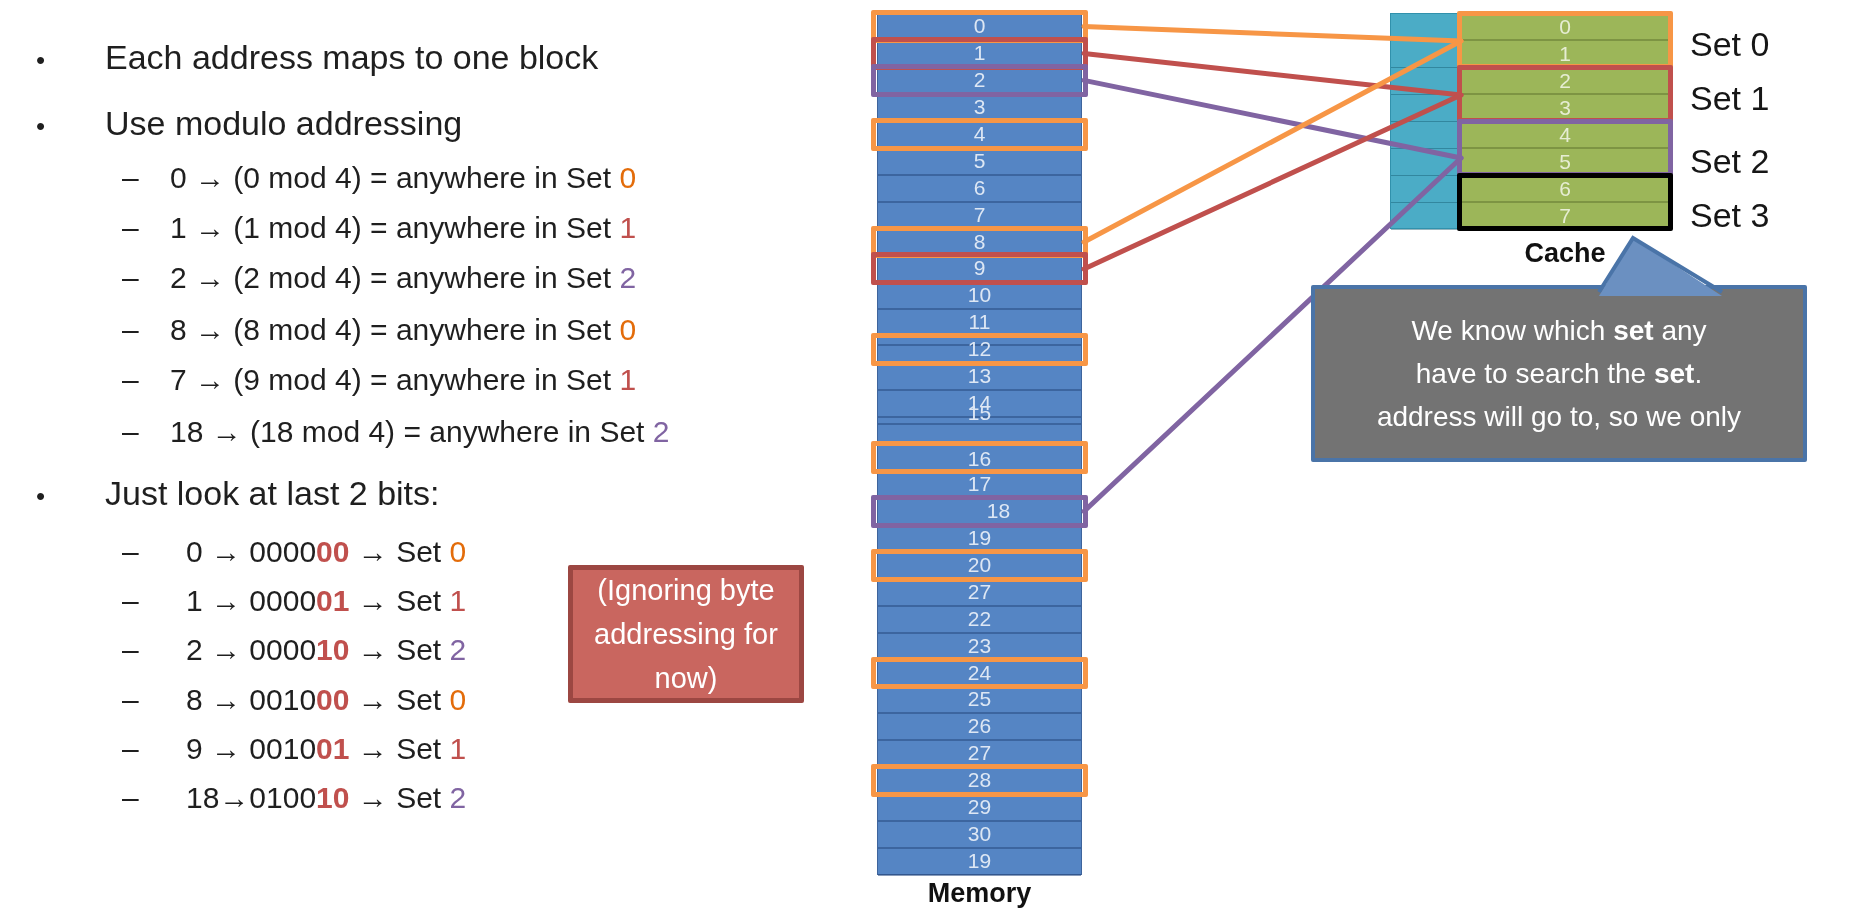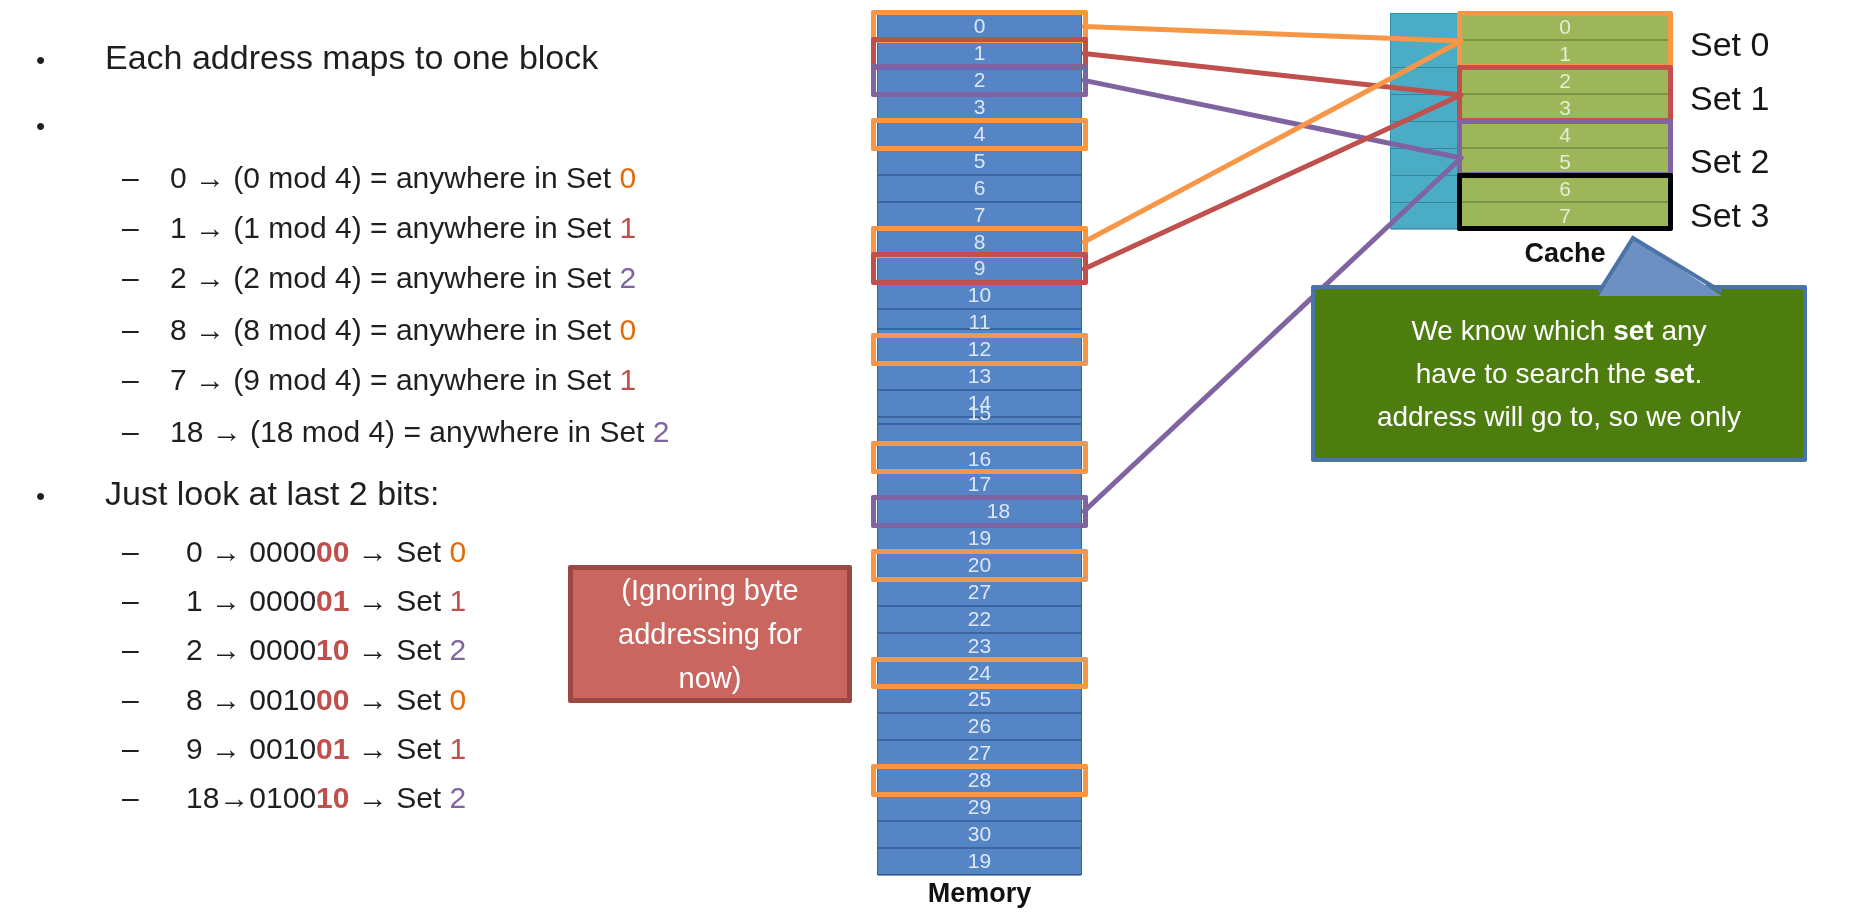--- a/index.html
+++ b/index.html
@@ -27,39 +27,40 @@
   #cacheCol{position:absolute;z-index:2;box-sizing:border-box;}
   .cache-row{position:absolute;left:0;width:100%;box-sizing:border-box;
              border-bottom:2px solid rgba(100,120,50,.55);
              color:#E6EDD3;font-size:21px;text-align:center;}
   .set-border{position:absolute;z-index:5;box-sizing:border-box;border-radius:2px;}
   .set-label{position:absolute;z-index:6;font-size:34px;color:#161616;white-space:nowrap;}
   
   #mapLines{position:absolute;left:0;top:0;z-index:4;pointer-events:none;}
   #bubbleTail{position:absolute;left:0;top:0;z-index:8;pointer-events:none;}
   
-  #redBox{position:absolute;left:568px;top:565px;width:284px;height:138px;z-index:6;
+  #redBox{position:absolute;left:568px;top:565px;width:236px;height:138px;z-index:6;
           box-sizing:border-box;display:flex;flex-direction:column;justify-content:center;
           text-align:center;color:#fff;font-size:29px;line-height:44px;border-radius:2px;}
   #bubble{position:absolute;left:1311px;top:285px;width:496px;height:177px;z-index:7;
           box-sizing:border-box;display:flex;flex-direction:column;justify-content:center;
           text-align:center;color:#fff;font-size:28px;line-height:43px;border-radius:2px;}
 </style>
 </head>
 <body>
 
 <div class="slide">
 
   <div>
     <div class="lp-line lp-main" style="top:36px">
       <span class="bchar">•</span>
       <span>Each address maps to one block</span>
     </div>
     <div class="lp-line lp-main" style="top:102px">
       <span class="bchar">•</span>
+      <span>Use modulo addressing</span>
     </div>
     <div id="moduloList">
         <div class="lp-line lp-sub modulo" style="top: 159px;"><span class="dchar">–</span><span>0 → (0 mod 4) = anywhere in Set </span><span style="color: rgb(227, 108, 10);">0</span></div>
         <div class="lp-line lp-sub modulo" style="top: 209px;"><span class="dchar">–</span><span>1 → (1 mod 4) = anywhere in Set </span><span style="color: rgb(192, 80, 77);">1</span></div>
         <div class="lp-line lp-sub modulo" style="top: 259px;"><span class="dchar">–</span><span>2 → (2 mod 4) = anywhere in Set </span><span style="color: rgb(128, 100, 162);">2</span></div>
         <div class="lp-line lp-sub modulo" style="top: 311px;"><span class="dchar">–</span><span>8 → (8 mod 4) = anywhere in Set </span><span style="color: rgb(227, 108, 10);">0</span></div>
         <div class="lp-line lp-sub modulo" style="top: 361px;"><span class="dchar">–</span><span>7 → (9 mod 4) = anywhere in Set </span><span style="color: rgb(192, 80, 77);">1</span></div>
         <div class="lp-line lp-sub modulo" style="top: 413px;"><span class="dchar">–</span><span>18 → (18 mod 4) = anywhere in Set </span><span style="color: rgb(128, 100, 162);">2</span></div>
       </div>
     <div class="lp-line lp-main" style="top:472px">
@@ -87,21 +88,21 @@
       <div class="mem-row" style="top: 26.9375px; height: 26.9375px; line-height: 24.9375px;">1</div>
       <div class="mem-row" style="top: 53.875px; height: 26.9375px; line-height: 24.9375px;">2</div>
       <div class="mem-row" style="top: 80.8125px; height: 26.9375px; line-height: 24.9375px;">3</div>
       <div class="mem-row" style="top: 107.75px; height: 26.9375px; line-height: 24.9375px;">4</div>
       <div class="mem-row" style="top: 134.688px; height: 26.9375px; line-height: 24.9375px;">5</div>
       <div class="mem-row" style="top: 161.625px; height: 26.9375px; line-height: 24.9375px;">6</div>
       <div class="mem-row" style="top: 188.562px; height: 26.9375px; line-height: 24.9375px;">7</div>
       <div class="mem-row" style="top: 215.5px; height: 26.9375px; line-height: 24.9375px;">8</div>
       <div class="mem-row" style="top: 242.438px; height: 26.9375px; line-height: 24.9375px;">9</div>
       <div class="mem-row" style="top: 269.375px; height: 26.9375px; line-height: 24.9375px;">10</div>
-      <div class="mem-row" style="top: 296.312px; height: 20px; line-height: 24.9375px;">11</div>
+      <div class="mem-row" style="top: 296.312px; height: 36px; line-height: 24.9375px;">11</div>
       <div class="mem-row" style="top: 323.25px; height: 26.9375px; line-height: 24.9375px;">12</div>
       <div class="mem-row" style="top: 350.188px; height: 26.9375px; line-height: 24.9375px;">13</div>
       <div class="mem-row" style="top: 377.125px; height: 26.9375px; line-height: 24.9375px;">14</div>
       <div class="mem-row" style="top: 387px; height: 24px; line-height: 24.9375px;">15</div>
       <div class="mem-row" style="top: 433px; height: 26.9375px; line-height: 24.9375px;">16</div>
       <div class="mem-row" style="top: 457.938px; height: 26.9375px; line-height: 24.9375px;">17</div>
       <div class="mem-row" style="top: 484.875px; height: 26.9375px; line-height: 24.9375px; padding-left: 38px;">18</div>
       <div class="mem-row" style="top: 511.812px; height: 26.9375px; line-height: 24.9375px;">19</div>
       <div class="mem-row" style="top: 538.75px; height: 26.9375px; line-height: 24.9375px;">20</div>
       <div class="mem-row" style="top: 565.688px; height: 26.9375px; line-height: 24.9375px;">27</div>
@@ -168,21 +169,21 @@
       <div class="set-border" style="left: 1457px; top: 173px; width: 216px; height: 58px; border: 5px solid rgb(0, 0, 0);"></div>
     </div>
   <div id="setLabels">
       <div class="set-label" style="left: 1690px; top: 25px;">Set 0</div>
       <div class="set-label" style="left: 1690px; top: 79px;">Set 1</div>
       <div class="set-label" style="left: 1690px; top: 142px;">Set 2</div>
       <div class="set-label" style="left: 1690px; top: 196px;">Set 3</div>
     </div>
   <div class="col-label" id="cacheLabel" style="left: 1460px; width: 210px; top: 238px;">Cache</div>
 
-  <div id="bubble" style="background: #4d7c0f; border: 4px solid rgb(74, 116, 168);">
+  <div id="bubble" style="background: #737373; border: 4px solid rgb(74, 116, 168);">
       <div><span>We know which </span><span class="bits-b">set</span><span> any</span></div>
       <div><span>have to search the </span><span class="bits-b">set</span><span>.</span></div>
       <div><span>address will go to, so we only</span></div>
     </div>
   <svg id="bubbleTail" width="1853" height="912">
       <polygon points="1599,296 1633,238 1722,296" fill="#6B90C1"></polygon>
       <path d="M1599,292 L1633,238 L1722,292" fill="none" stroke="#4A74A8" stroke-width="4"></path>
     </svg>
 
 </div>

